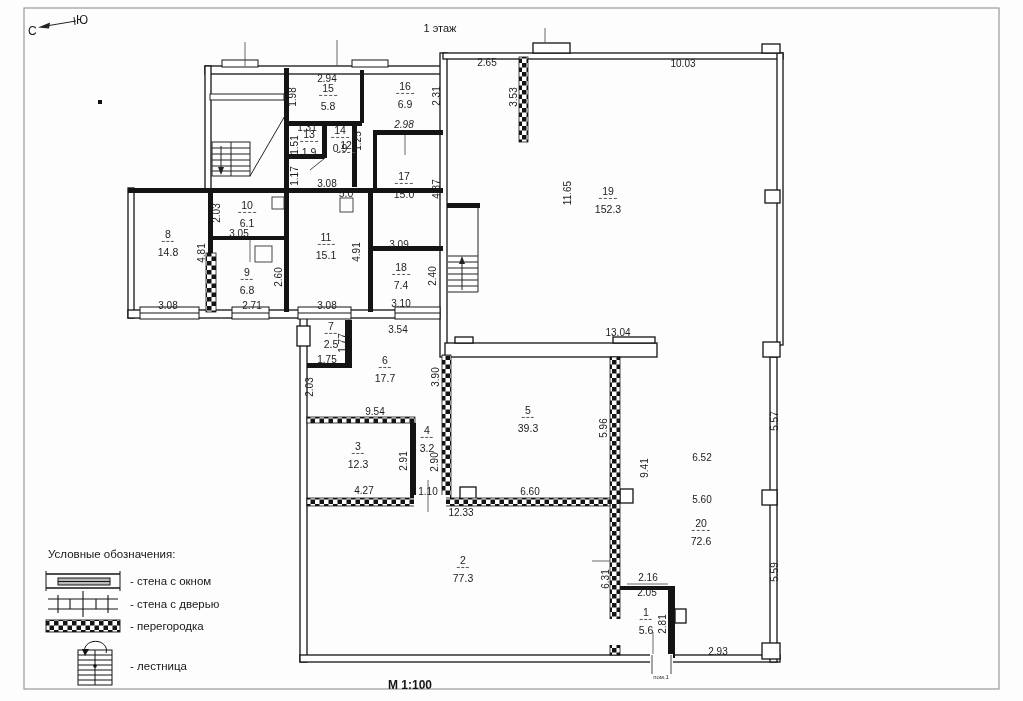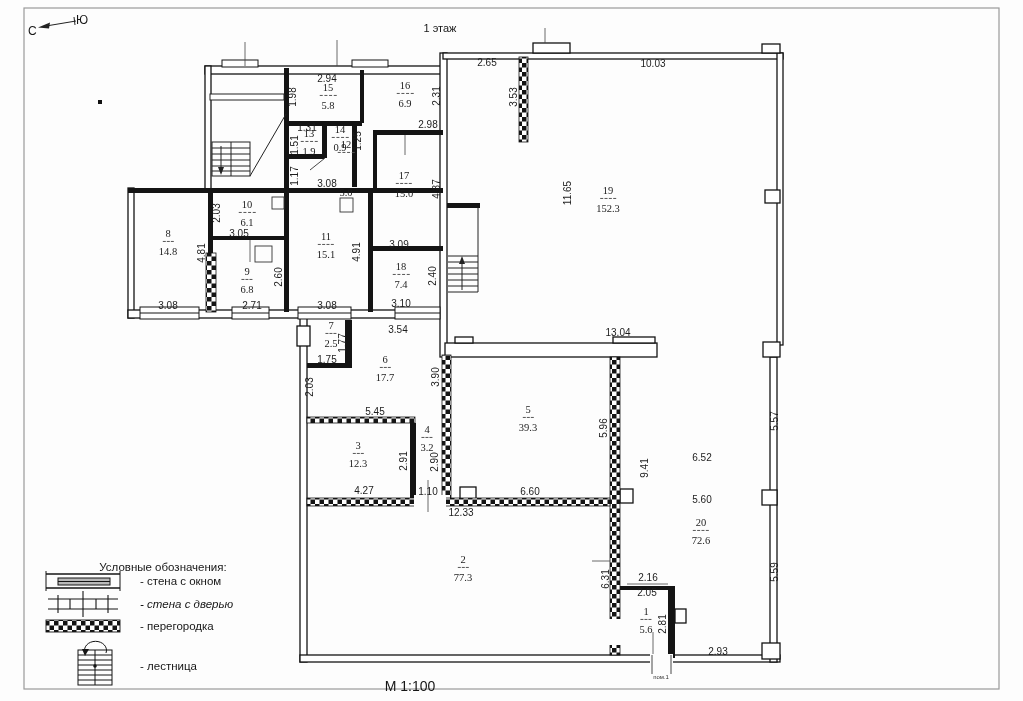--- a/index.html
+++ b/index.html
@@ -3,33 +3,33 @@
 <meta charset="utf-8">
 <style>
   html,body{margin:0;padding:0;background:#e8e8e8;}
   .canvas{position:relative;width:1023px;height:701px;background:#fdfdfd;
     font-family:"Liberation Sans",sans-serif;color:#161616;overflow:hidden;margin:0 auto;}
   svg.draw{position:absolute;left:0;top:0;}
   .lbl{position:absolute;transform:translate(-50%,-50%);white-space:nowrap;
        font-size:10px;color:#1c1c1c;line-height:1;}
   .dim-v{transform:translate(-50%,-50%) rotate(-90deg);}
   .room-label{position:absolute;transform:translate(-50%,-50%);display:flex;
-       flex-direction:column;align-items:center;font-size:10.5px;color:#1c1c1c;line-height:1.15;font-family:Liberation Serif, serif;}
+       flex-direction:column;align-items:center;font-size:10.5px;color:#1c1c1c;line-height:1.15;}
   .room-label .rn{border-bottom:1px dashed #555;padding:0 3px 1px 3px;}
   .room-label .ra{padding-top:4px;}
   .note{font-size:6px;color:#333;}
   .title1{position:absolute;top:9px;left:0;width:940px;text-align:center;font-size:11px;}
   .title2{position:absolute;top:22px;left:0;width:880px;text-align:center;font-size:11px;}
   .compass-n{position:absolute;left:28px;top:24px;font-size:12px;}
   .compass-s{position:absolute;left:76px;top:13px;font-size:12px;}
-  .scale-note{position:absolute;left:0;top:678px;width:820px;text-align:center;font-size:14px;}
-  .legend{position:absolute;left:48px;top:561px;width:230px;text-align:center;}
+  .scale-note{position:absolute;left:0;top:678px;width:820px;text-align:center;font-size:12px;font-weight:bold;}
+  .legend{position:absolute;left:48px;top:548px;width:230px;}
   .legend-title{font-size:11.5px;margin-bottom:8px;}
   .legend-row{position:absolute;display:flex;align-items:center;font-size:11.5px;}
-  .lg-text{margin-left:10px;}
+  .lg-text{}
 </style>
 </head>
 <body>
 
 <div class="canvas">
 
   <svg class="draw" width="1023" height="701" viewBox="0 0 1023 701">
     <defs>
       <pattern id="chk" width="9" height="9" patternUnits="userSpaceOnUse">
         <rect width="9" height="9" fill="#ffffff"></rect>
@@ -212,21 +212,21 @@
   <div class="compass-n">С</div>
   <div class="compass-s">Ю</div>
   <div class="scale-note">М 1:100</div>
 
   <div class="legend">
     <div class="legend-title">Условные обозначения:</div>
   </div>
   <div class="legend-row" style="left:130px;top:575px;">
     <span class="lg-text">- стена с окном</span>
   </div>
-  <div class="legend-row" style="left:130px;top:598px;font-style:italic;">
+  <div class="legend-row" style="left:130px;top:598px;">
     <span class="lg-text">- стена с дверью</span>
   </div>
   <div class="legend-row" style="left:130px;top:620px;align-items:center;">
     <span class="lg-text">- перегородка</span>
   </div>
   <div class="legend-row" style="left:130px;top:660px;">
     <span class="lg-text">- лестница</span>
   </div>
 
   <div id="labels-layer">
@@ -305,34 +305,34 @@
       <div class="room-label" style="left: 608px; top: 200px; position: absolute;">
         <span class="rn">19</span>
         <span class="ra">152.3</span>
       </div>
       <div class="room-label" style="left: 701px; top: 532px; position: absolute;">
         <span class="rn">20</span>
         <span class="ra">72.6</span>
       </div>
       <span class="lbl" style="left: 327px; top: 79px; position: absolute;">2.94</span>
       <span class="lbl" style="left: 487px; top: 63px; position: absolute;">2.65</span>
-      <span class="lbl" style="left: 653px; top: 64px; position: absolute;">10.03</span>
-      <span class="lbl" style="left: 428px; top: 125px; position: absolute;">2.98</span>
+      <span class="lbl" style="left: 683px; top: 64px; position: absolute;">10.03</span>
+      <span class="lbl" style="left: 404px; top: 125px; position: absolute; font-style: italic;">2.98</span>
       <span class="lbl" style="left: 307px; top: 128px; position: absolute;">1.31</span>
       <span class="lbl" style="left: 327px; top: 184px; position: absolute;">3.08</span>
       <span class="lbl" style="left: 239px; top: 234px; position: absolute;">3.05</span>
       <span class="lbl" style="left: 399px; top: 245px; position: absolute;">3.09</span>
       <span class="lbl" style="left: 168px; top: 306px; position: absolute;">3.08</span>
       <span class="lbl" style="left: 252px; top: 306px; position: absolute;">2.71</span>
       <span class="lbl" style="left: 327px; top: 306px; position: absolute;">3.08</span>
       <span class="lbl" style="left: 401px; top: 304px; position: absolute;">3.10</span>
       <span class="lbl" style="left: 398px; top: 330px; position: absolute;">3.54</span>
       <span class="lbl" style="left: 618px; top: 333px; position: absolute;">13.04</span>
       <span class="lbl" style="left: 327px; top: 360px; position: absolute;">1.75</span>
-      <span class="lbl" style="left: 375px; top: 412px; position: absolute;">5.45</span>
+      <span class="lbl" style="left: 375px; top: 412px; position: absolute;">9.54</span>
       <span class="lbl" style="left: 364px; top: 491px; position: absolute;">4.27</span>
       <span class="lbl" style="left: 428px; top: 492px; position: absolute;">1.10</span>
       <span class="lbl" style="left: 530px; top: 492px; position: absolute;">6.60</span>
       <span class="lbl" style="left: 461px; top: 513px; position: absolute;">12.33</span>
       <span class="lbl" style="left: 702px; top: 458px; position: absolute;">6.52</span>
       <span class="lbl" style="left: 702px; top: 500px; position: absolute;">5.60</span>
       <span class="lbl" style="left: 648px; top: 578px; position: absolute;">2.16</span>
       <span class="lbl" style="left: 647px; top: 593px; position: absolute;">2.05</span>
       <span class="lbl" style="left: 718px; top: 652px; position: absolute;">2.93</span>
       <span class="lbl dim-v" style="left: 293px; top: 97px; position: absolute;">1.98</span>

